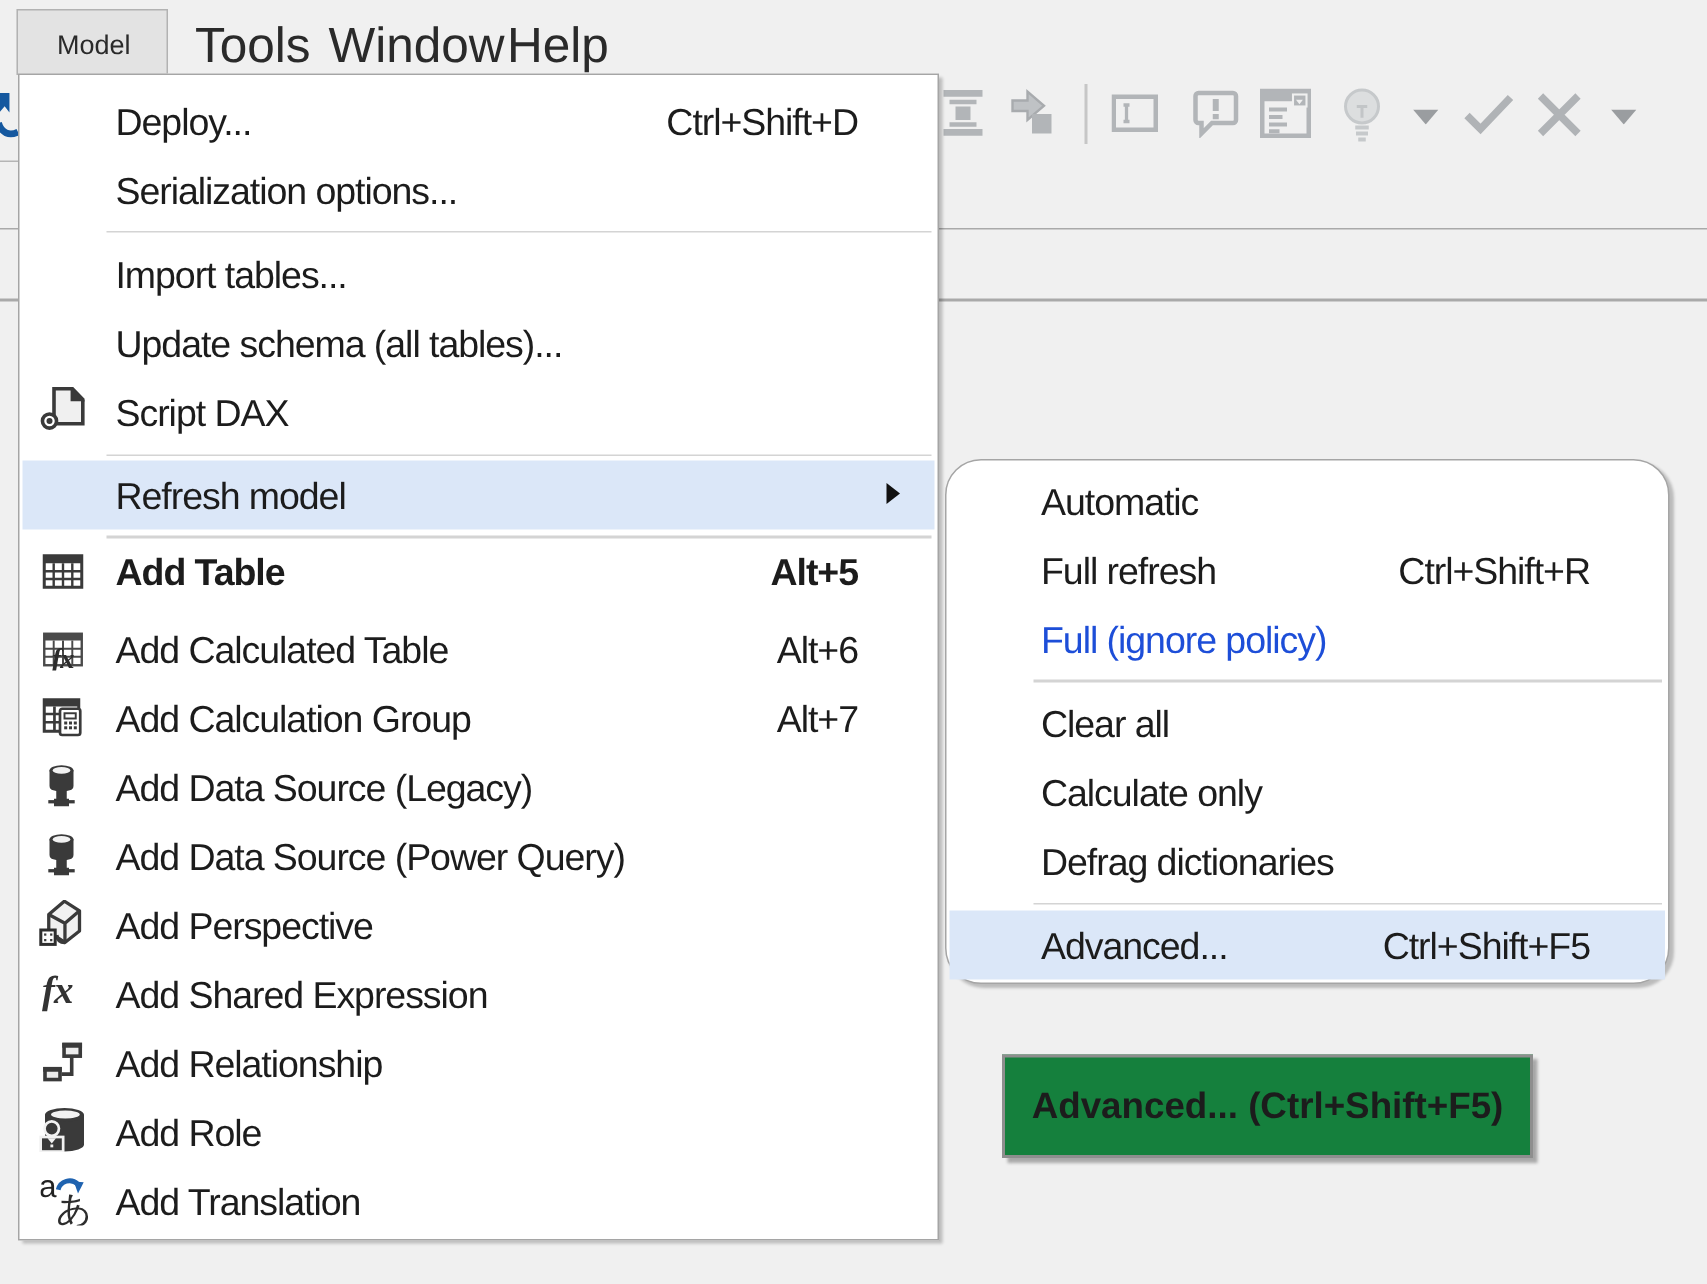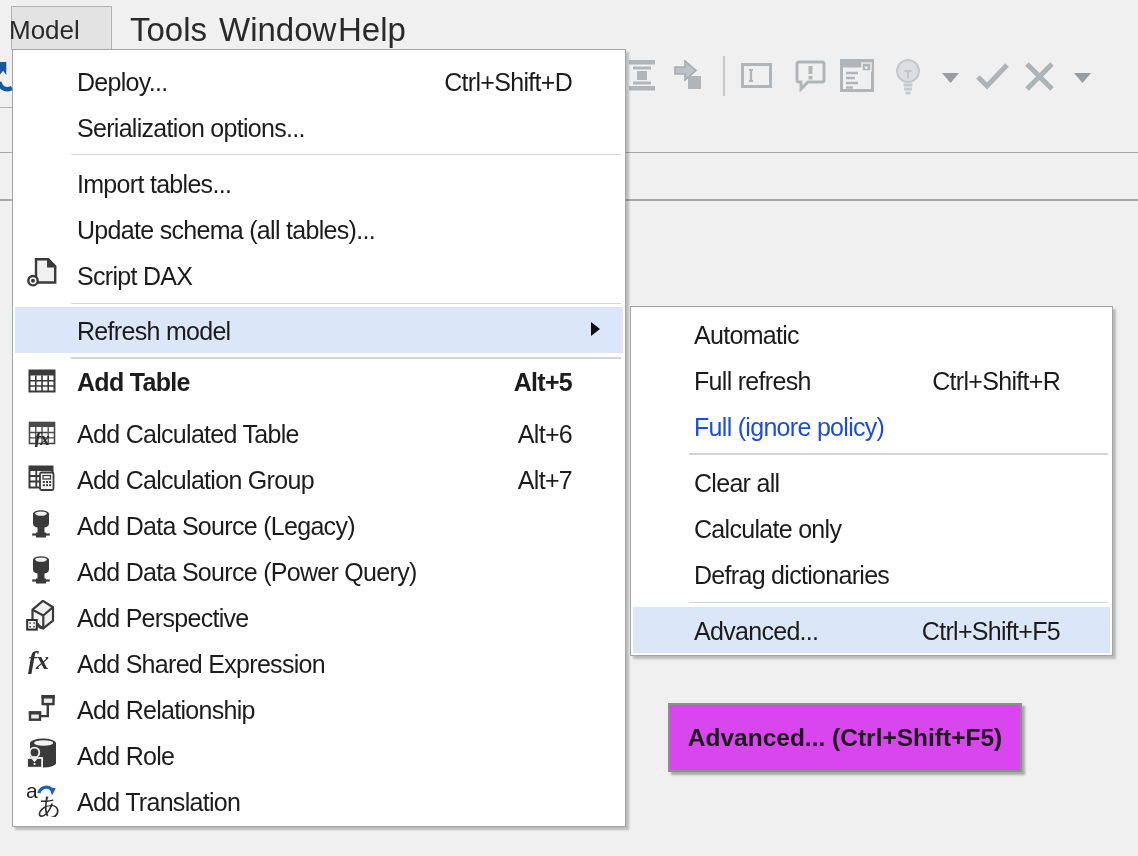--- a/index.html
+++ b/index.html
@@ -14,21 +14,21 @@
   .mi .lbl{position:absolute;left:63px;top:0;height:46px;line-height:49px;white-space:nowrap;}
   .mi .sc{position:absolute;right:52px;top:0;height:46px;line-height:49px;white-space:nowrap;}
   .mi svg.ic{position:absolute;left:14px;top:9px;}
   .hl{position:absolute;left:2px;right:2px;height:46px;background:#dbe7f8;}
   .msep{position:absolute;left:58px;right:4px;height:1.5px;background:#d4d4d4;}
   .sub .lbl{left:62px;}
   .sub .sc{right:51px;}
   .dis{color:#1d4ed8;}
   .arrow{position:absolute;right:24px;top:15px;width:0;height:0;border-left:9px solid #111;border-top:7px solid transparent;border-bottom:7px solid transparent;}
   
-  #tip{position:absolute;left:668px;top:703px;width:354px;height:69px;background:#d946ef;border:2px solid #8e8e8e;box-shadow:3px 3px 2px rgba(0,0,0,0.30);box-sizing:border-box;text-align:center;font-weight:bold;font-size:24.5px;color:#1c1c1c;line-height:66px;}
+  #tip{position:absolute;left:668px;top:703px;width:354px;height:69px;background:#15803d;border:2px solid #8e8e8e;box-shadow:3px 3px 2px rgba(0,0,0,0.30);box-sizing:border-box;text-align:center;font-weight:bold;font-size:24.5px;color:#1c1c1c;line-height:66px;}
   .tbi{position:absolute;}
 </style>
 </head>
 <body>
 
 <svg width="0" height="0" style="position:absolute">
   <defs>
     <g id="g-ds">
       <path d="M2 3.5 V13.8 Q2 16.2 4.5 16.9 L6.5 17.4 V22.5 H5 V27.5 H15 V22.5 H13.5 V17.4 L15.5 16.9 Q18 16.2 18 13.8 V3.5 Z" fill="#3a3a3a"></path>
       <rect x="1.2" y="23.4" width="17.6" height="2.2" fill="#3a3a3a"></rect>
@@ -44,21 +44,21 @@
 <div class="abs" style="left:0;top:106.5px;width:12px;height:1.5px;background:#b5b5b5;"></div>
 
 
 <svg class="abs" style="left:0;top:57px;" width="12" height="38" viewBox="0 0 12 38">
   <path d="M0 5 h6.3 v13 l-3.2 -4.2 -3.1 3.7 z" fill="#15589f"></path>
   <path d="M-1 25 C1 31.5 6 34 12 31" fill="none" stroke="#15589f" stroke-width="4.5"></path>
 </svg>
 
 
 <div id="modelbtn"></div>
-<div class="mbtxt" style="left:9px;font-size:26px;">Model</div>
+<div class="mbtxt" style="left:38px;font-size:18px;">Model</div>
 <div class="mbtxt" style="left:130px;">Tools</div>
 <div class="mbtxt" style="left:219px;font-size:33px;">Window</div>
 <div class="mbtxt" style="left:338px;">Help</div>
 
 
 <svg class="tbi" style="left:628px;top:60px;" width="28" height="31" viewBox="0 0 28 31" fill="#b2b5b8">
   <rect x="1" y="0" width="26" height="4.5"></rect>
   <rect x="5" y="6.5" width="18" height="3"></rect>
   <rect x="9" y="11" width="10" height="9"></rect>
   <rect x="5" y="21.5" width="18" height="3"></rect>
@@ -233,21 +233,21 @@
       <text x="-1" y="13.2" font-family="Liberation Sans" font-size="21" fill="#222">a</text>
       <text x="10.3" y="29" font-family="Liberation Sans" font-size="23.5" fill="#2d2d2d">あ</text>
       <path d="M11.8 8.2 A 7.8 7.8 0 0 1 24.8 4.4" fill="none" stroke="#1f63b0" stroke-width="3.2"></path>
       <path d="M22.2 2.6 L28.8 3.2 L25.0 10.6 Z" fill="#1f63b0"></path>
     </svg>
     <span class="lbl">Add Translation</span>
       </div>
 </div>
 
 
-<div class="menu sub" id="submenu" style="left:630px;top:306px;width:481px;height:348px;">
+<div class="menu sub" id="submenu" style="left:630px;top:306px;width:481px;height:348px;border-radius:24px;">
   <div class="mi" style="top:4px;">
         <span class="lbl">Automatic</span>
       </div>
   <div class="mi" style="top:50px;">
         <span class="lbl">Full refresh</span>
         <span class="sc">Ctrl+Shift+R</span>
       </div>
   <div class="mi dis" style="top:96px;">
         <span class="lbl">Full (ignore policy)</span>
       </div>

